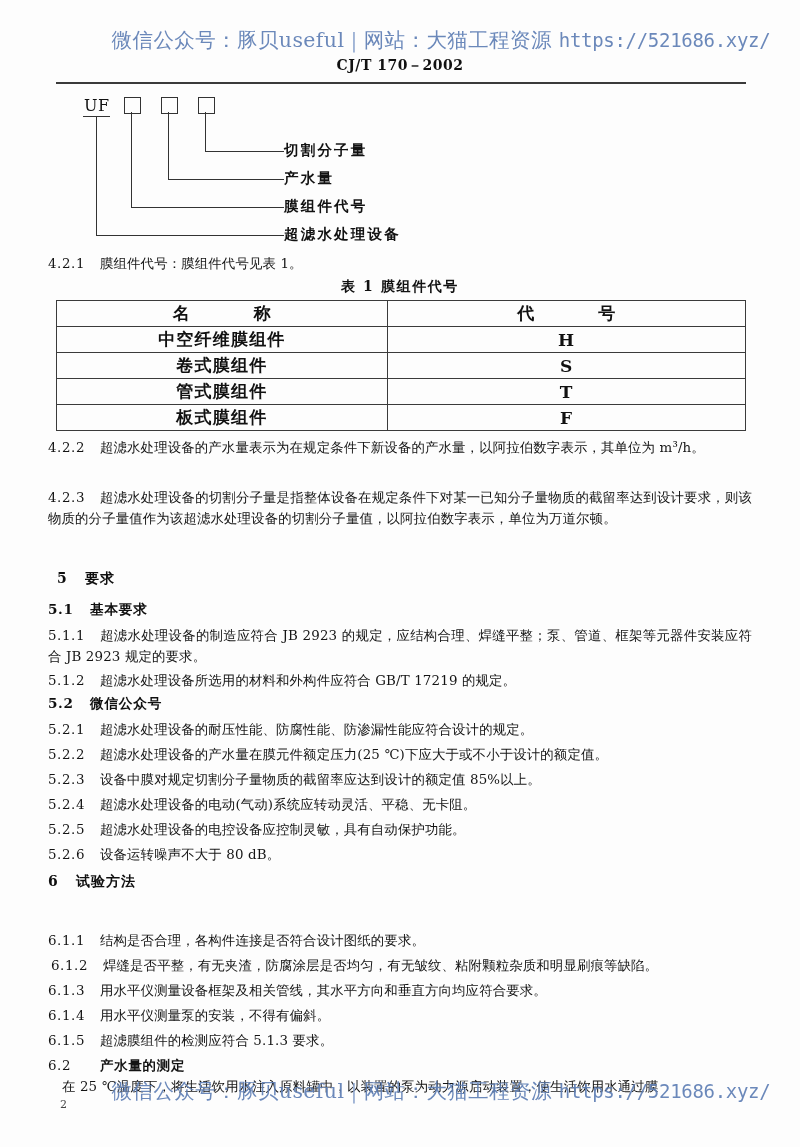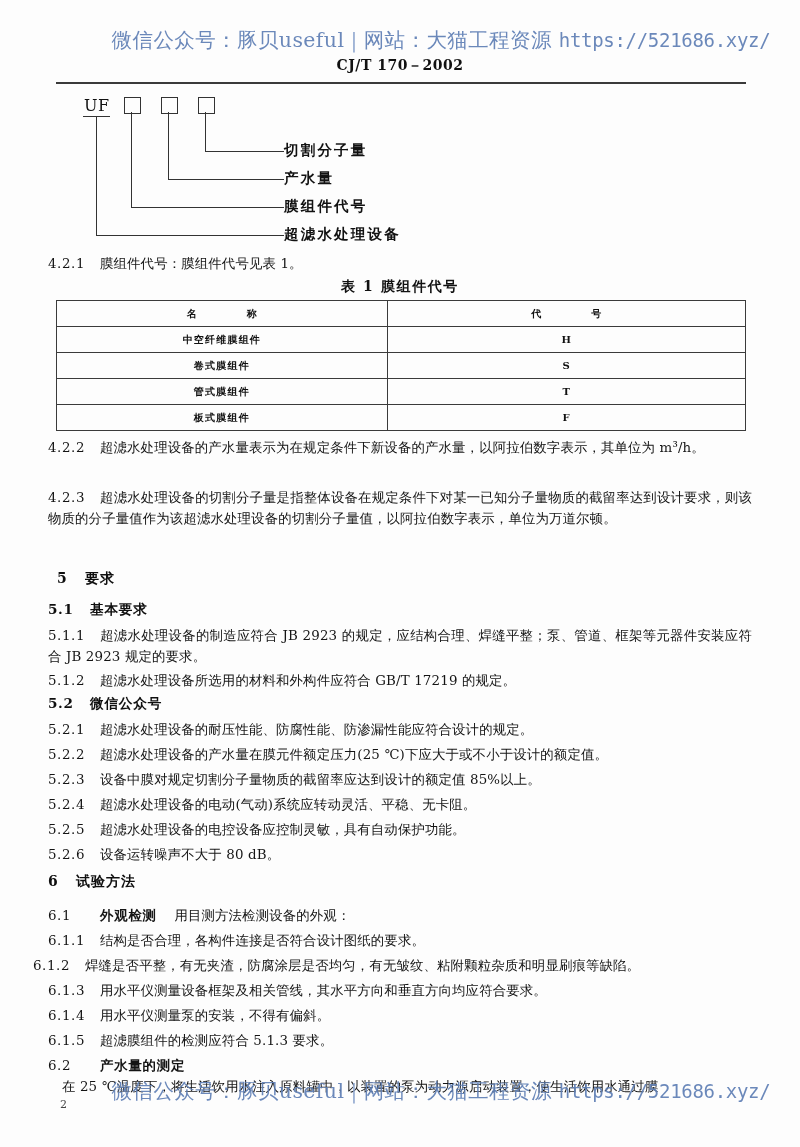--- a/index.html
+++ b/index.html
@@ -169,21 +169,21 @@
     left: 56px;
     width: 690px;
     border-collapse: collapse;
     font-family: "DejaVu Serif", "Liberation Serif", serif;
     background: transparent;
   }
   table.codes td, table.codes th {
     border: 1.2px solid #3b3b3b;
     text-align: center;
     font-weight: bold;
-    font-size: 10px;
+    font-size: 17px;
     color: #111;
     height: 25px;
     padding: 0;
   }
   table.codes th { letter-spacing: 10px; padding-left: 10px; }
   table.codes td.name { width: 48%; letter-spacing: 1.2px; }
   table.codes td.code {
     letter-spacing: 0.5px;
     font-family: "DejaVu Serif", "Liberation Serif", serif;
   }
@@ -317,29 +317,26 @@
   </div>
 
   <div class="para" style="top:844px; left:48px; width:704px;">
     <span class="num indent-lbl">5.2.6</span><span>设备运转噪声不大于 80 dB。</span>
   </div>
 
   <div class="heading" style="top:873px; left:48px;">
     <span class="num">6</span>&nbsp;&nbsp;&nbsp;<span>试验方法</span>
   </div>
 
-  <div class="para" style="top:905px; left:48px; width:704px;">
-    <span class="num indent-lbl">6.1</span><span style="font-weight:bold;letter-spacing:0.8px;">外观检测</span>&nbsp;&nbsp;&nbsp;&nbsp;<span>用目测方法检测设备的外观：</span>
-  </div>
 
   <div class="para" style="top:930px; left:48px; width:704px;">
     <span class="num indent-lbl">6.1.1</span><span>结构是否合理，各构件连接是否符合设计图纸的要求。</span>
   </div>
 
-  <div class="para" style="top:955px; left:33px; width:704px;">
+  <div class="para" style="top:955px; left:51px; width:704px;">
     <span class="num indent-lbl">6.1.2</span><span>焊缝是否平整，有无夹渣，防腐涂层是否均匀，有无皱纹、粘附颗粒杂质和明显刷痕等缺陷。</span>
   </div>
 
   <div class="para" style="top:980px; left:48px; width:704px;">
     <span class="num indent-lbl">6.1.3</span><span>用水平仪测量设备框架及相关管线，其水平方向和垂直方向均应符合要求。</span>
   </div>
 
   <div class="para" style="top:1005px; left:48px; width:704px;">
     <span class="num indent-lbl">6.1.4</span><span>用水平仪测量泵的安装，不得有偏斜。</span>
   </div>

